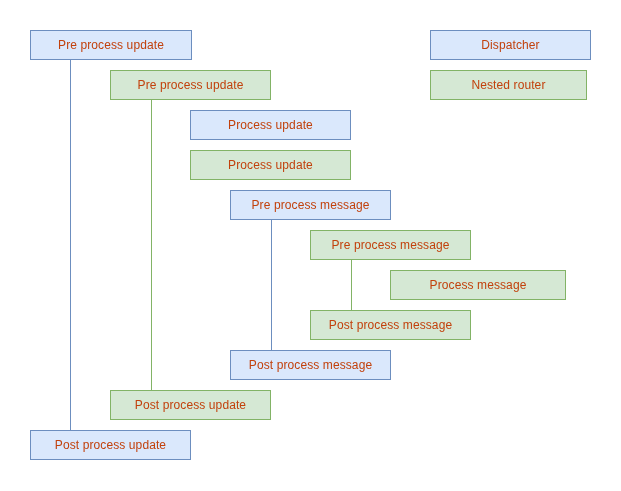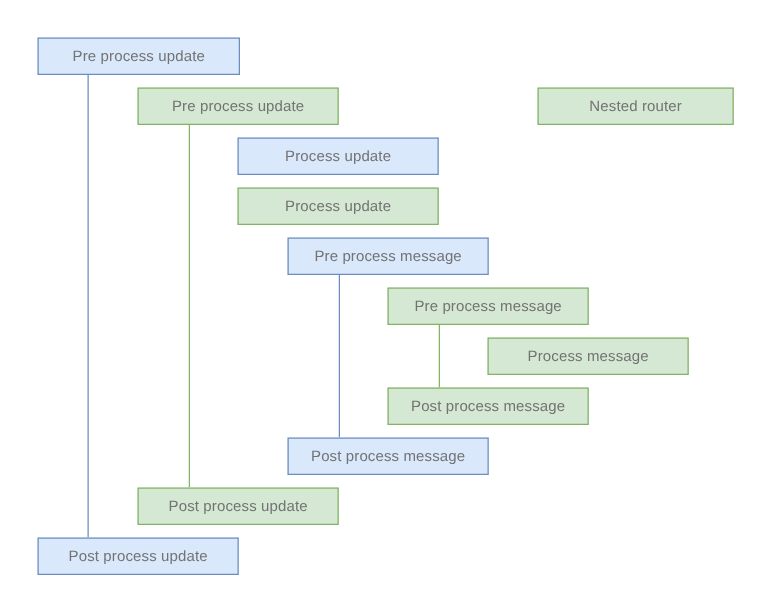--- a/index.html
+++ b/index.html
@@ -22,21 +22,21 @@
     height: 491px;
   }
   .node {
     position: absolute;
     box-sizing: border-box;
     display: flex;
     align-items: center;
     justify-content: center;
     font-size: 12px;
     line-height: 1.2;
-    color: #737373;
+    color: #c2410c;
     text-align: center;
     border-width: 1px;
     border-style: solid;
     white-space: nowrap;
     letter-spacing: 0.1px;
   }
   .node.blue {
     background: #dae8fc;
     border-color: #6c8ebf;
   }
@@ -74,31 +74,34 @@
     </div>
     <div class="node green" style="left: 190px; top: 150px; width: 161px; height: 30px;">
       <span>Process update</span>
     </div>
     <div class="node blue" style="left: 230px; top: 190px; width: 161px; height: 30px;">
       <span>Pre process message</span>
     </div>
     <div class="node green" style="left: 310px; top: 230px; width: 161px; height: 30px;">
       <span>Pre process message</span>
     </div>
-    <div class="node green" style="left: 390px; top: 270px; width: 161px; height: 30px;">
+    <div class="node green" style="left: 390px; top: 270px; width: 176px; height: 30px;">
       <span>Process message</span>
     </div>
     <div class="node green" style="left: 310px; top: 310px; width: 161px; height: 30px;">
       <span>Post process message</span>
     </div>
     <div class="node blue" style="left: 230px; top: 350px; width: 161px; height: 30px;">
       <span>Post process message</span>
     </div>
     <div class="node green" style="left: 110px; top: 390px; width: 161px; height: 30px;">
       <span>Post process update</span>
     </div>
     <div class="node blue" style="left: 30px; top: 430px; width: 161px; height: 30px;">
       <span>Post process update</span>
     </div>
+    <div class="node blue" style="left: 430px; top: 30px; width: 161px; height: 30px;">
+      <span>Dispatcher</span>
+    </div>
     <div class="node green" style="left: 430px; top: 70px; width: 157px; height: 30px;">
       <span>Nested router</span>
     </div>
   </div>
 
 </body></html>

